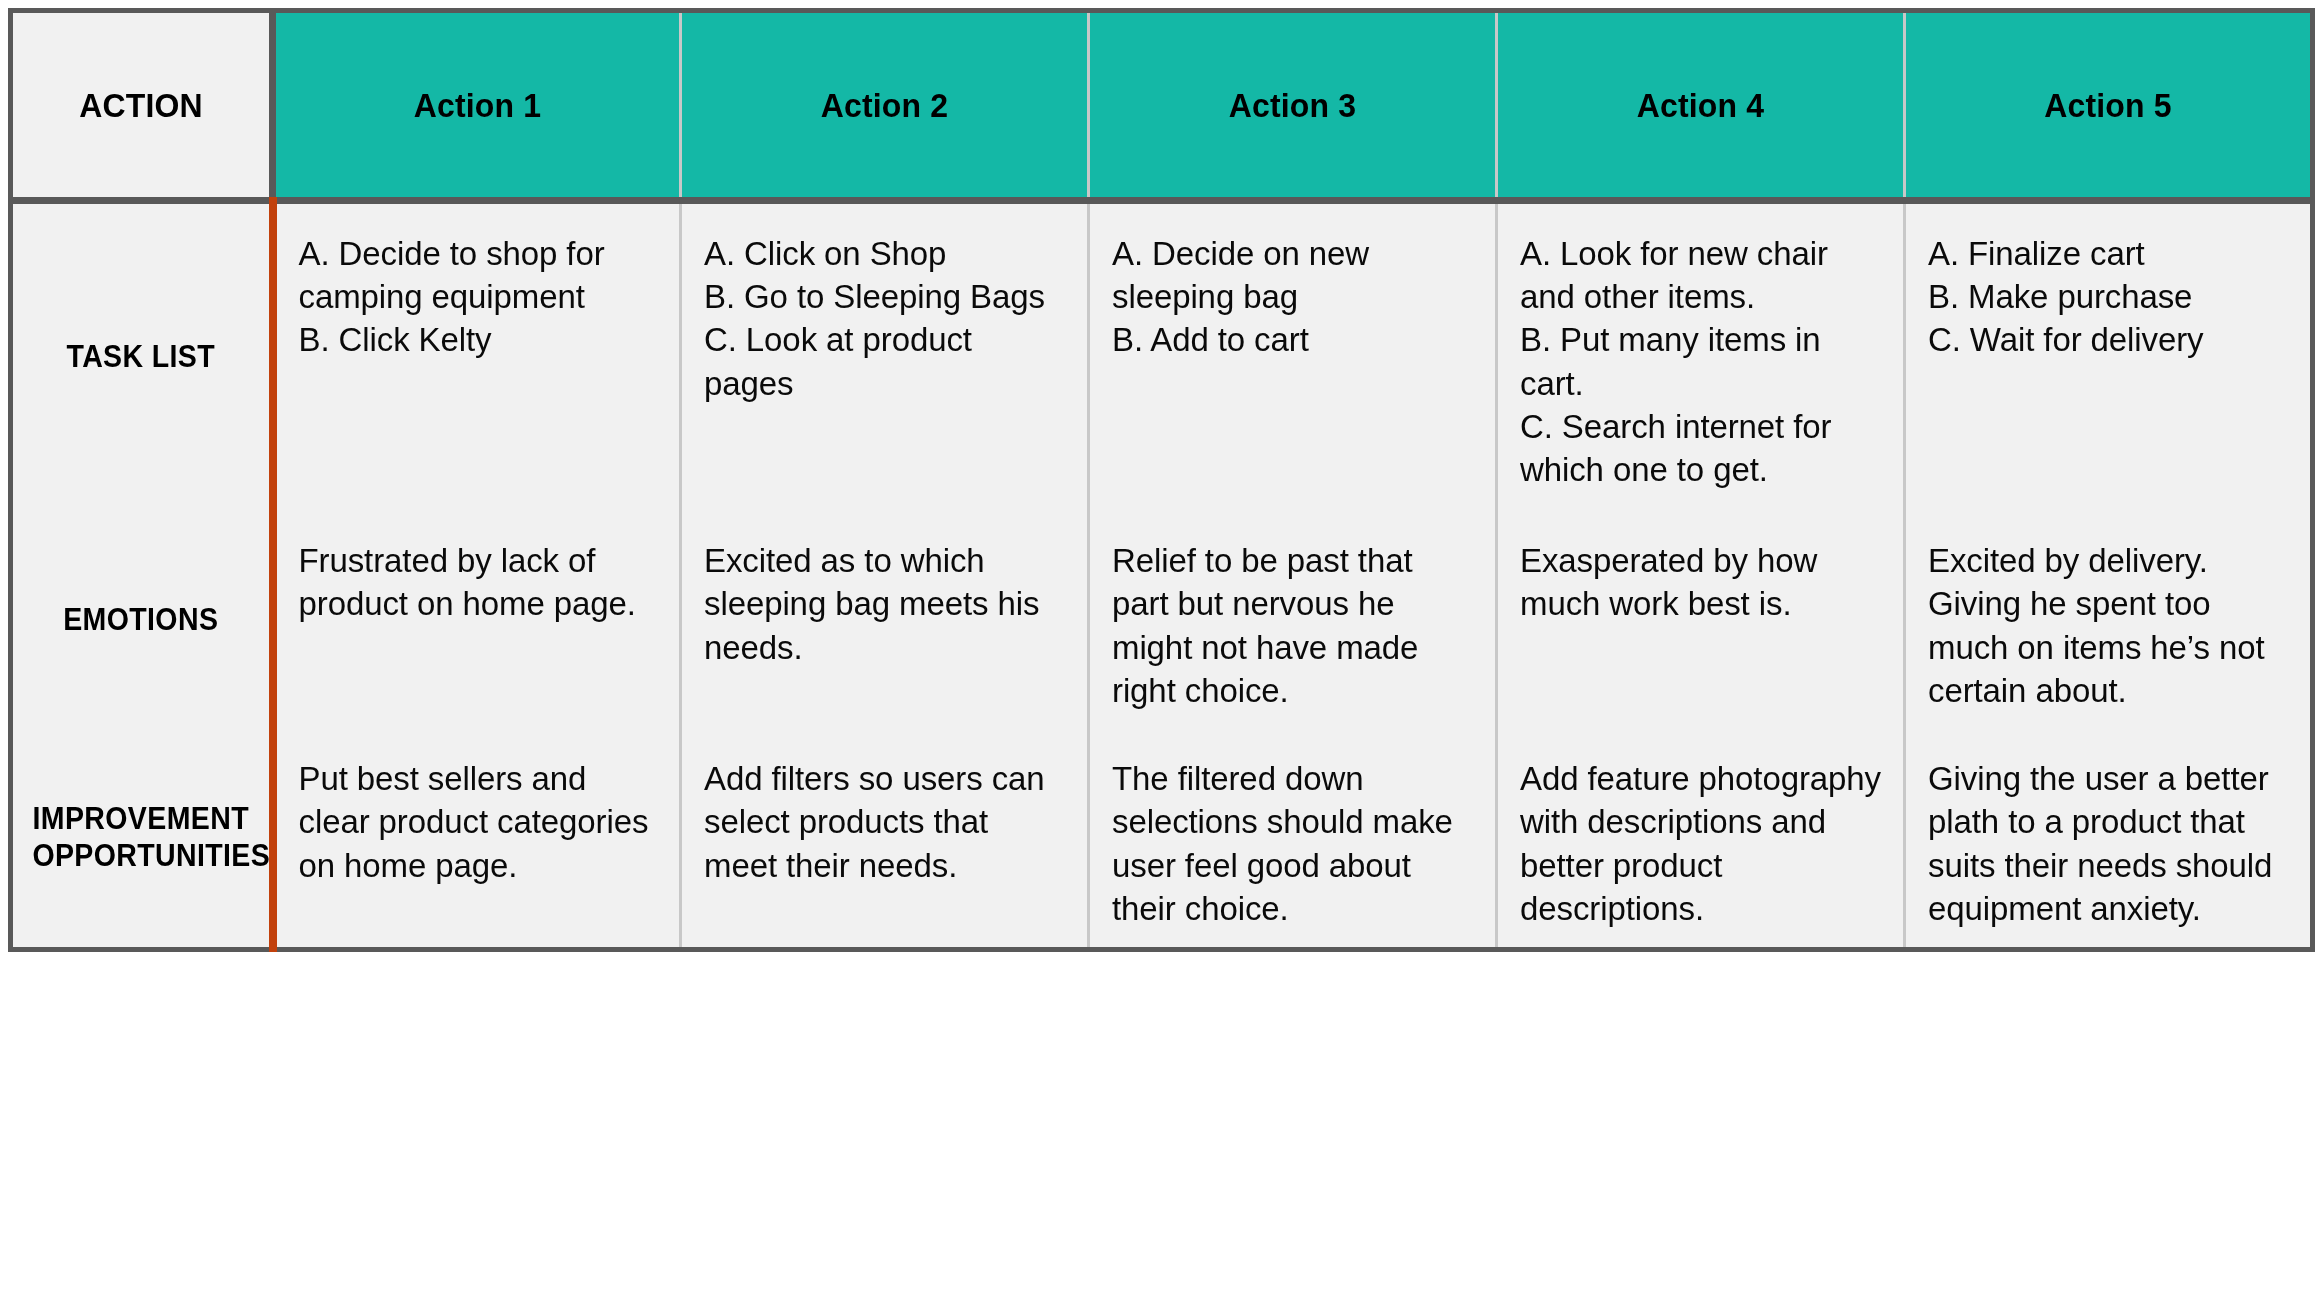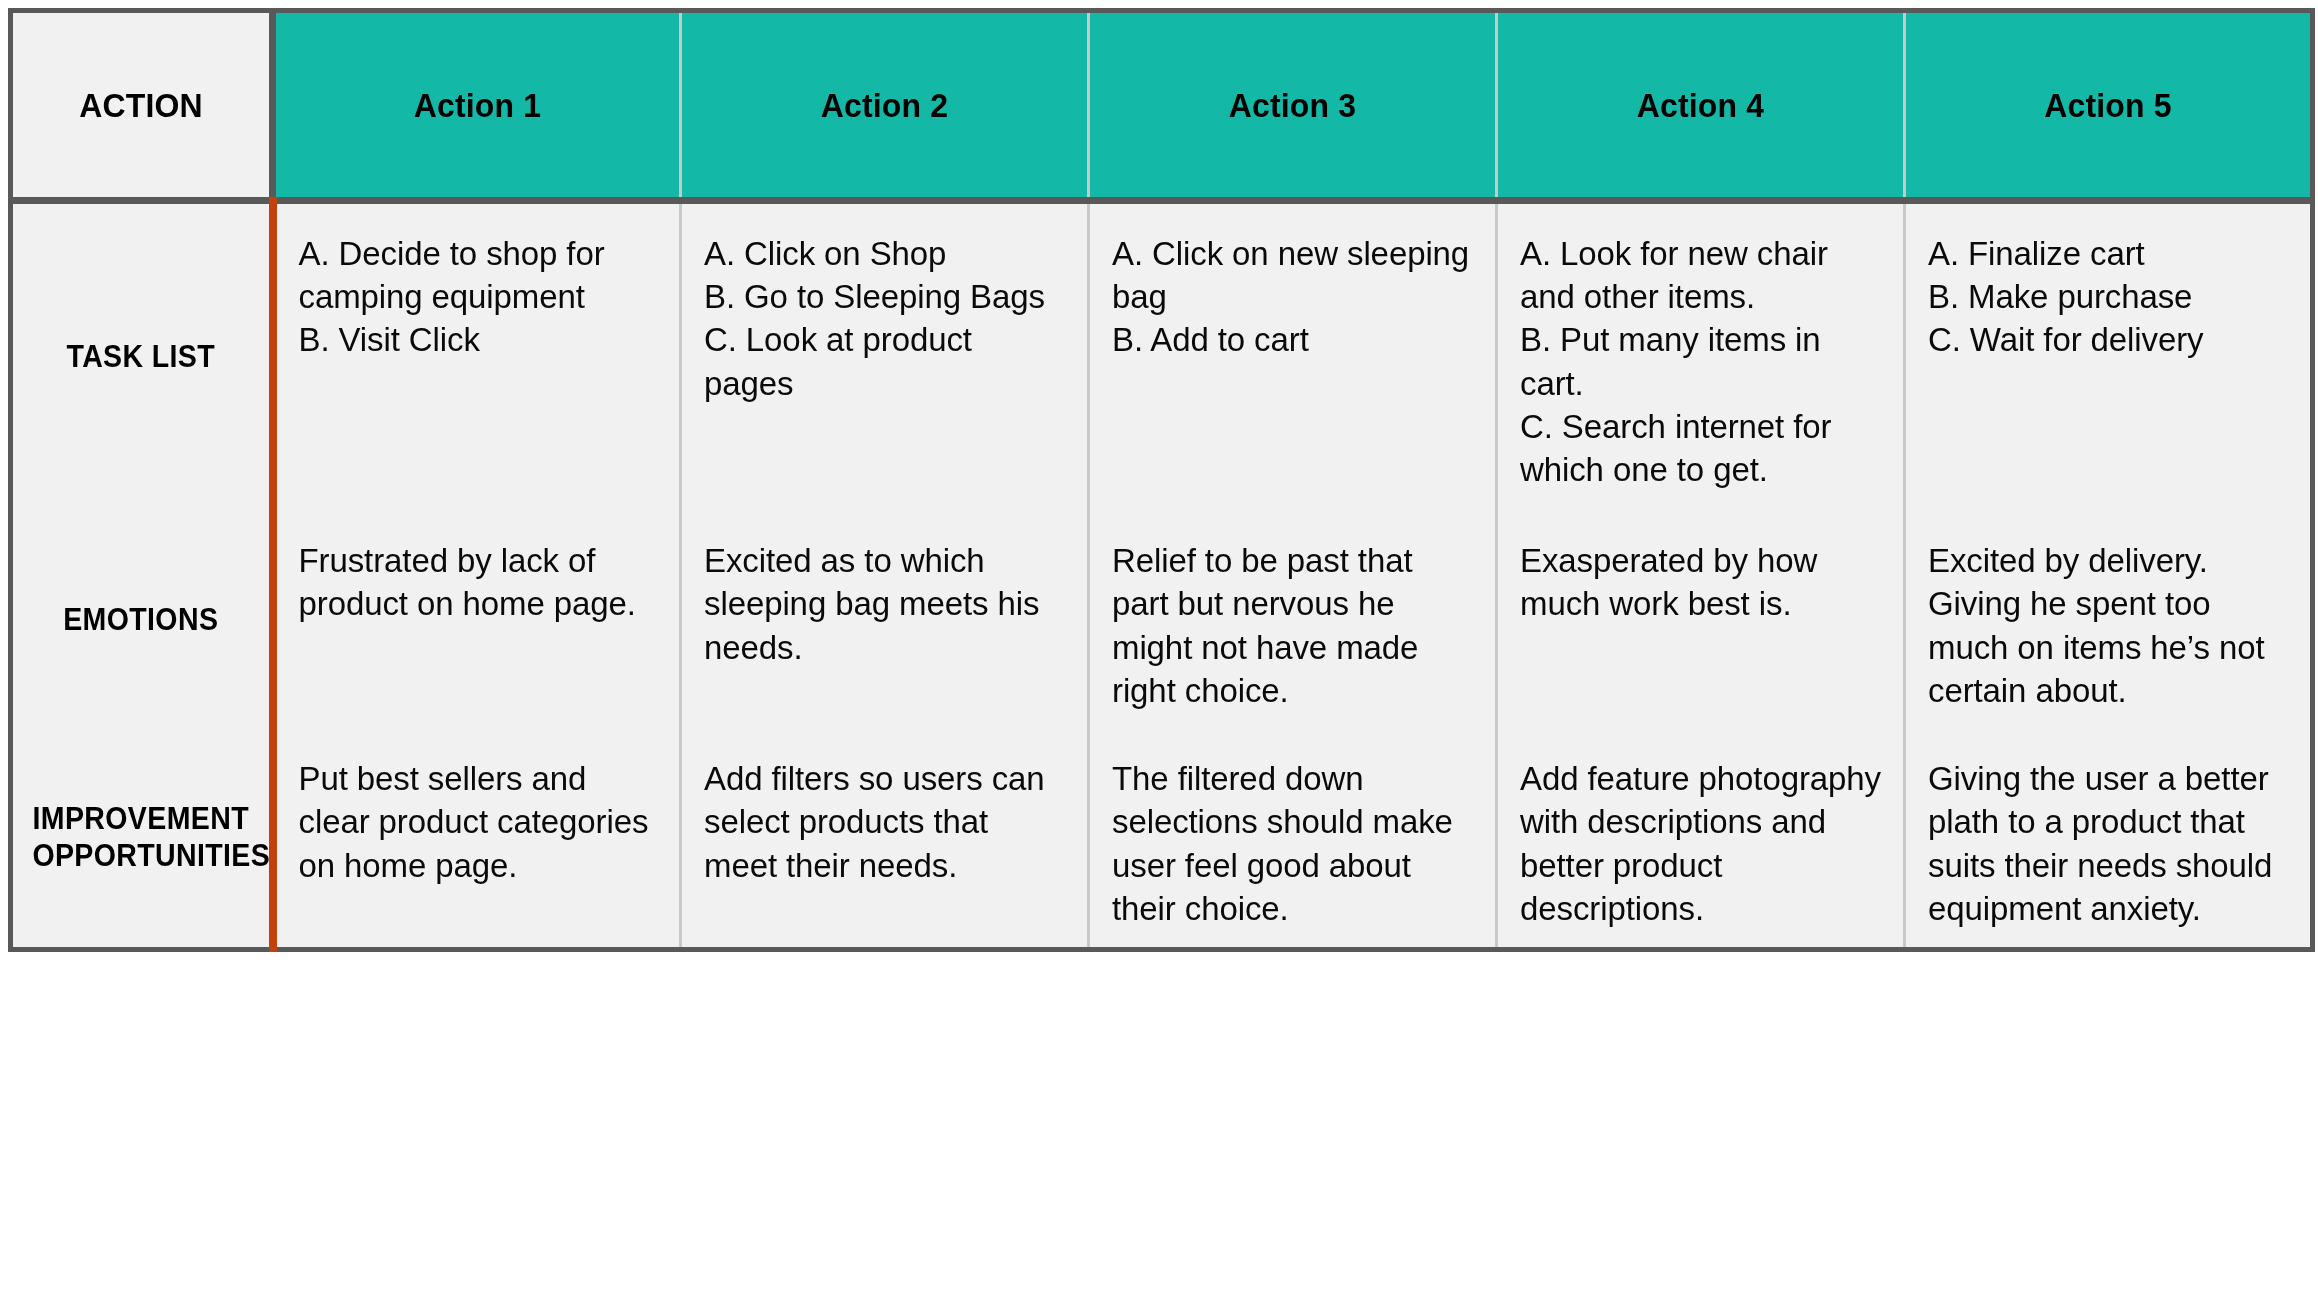--- a/index.html
+++ b/index.html
@@ -153,29 +153,29 @@
     </tr>
   </thead>
 
   <tbody>
     <tr>
       <td class="label-cell">
         <span class="row-label">TASK LIST</span>
       </td>
       <td class="body-cell">
         <span class="cell-text">A. Decide to shop for camping equipment
-B. Visit Click</span>
+B. Click Kelty</span>
       </td>
       <td class="body-cell">
         <span class="cell-text">A. Click on Shop
 B. Go to Sleeping Bags
 C. Look at product pages</span>
       </td>
       <td class="body-cell">
-        <span class="cell-text">A. Click on new sleeping bag
+        <span class="cell-text">A. Decide on new sleeping bag
 B. Add to cart</span>
       </td>
       <td class="body-cell">
         <span class="cell-text">A. Look for new chair and other items.
 B. Put many items in cart.
 C. Search internet for which one to get.</span>
       </td>
       <td class="body-cell last">
         <span class="cell-text">A. Finalize cart
 B. Make purchase

